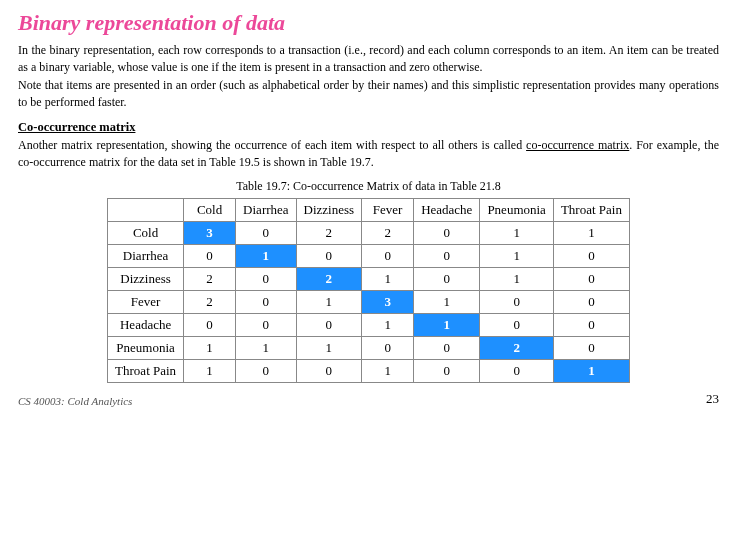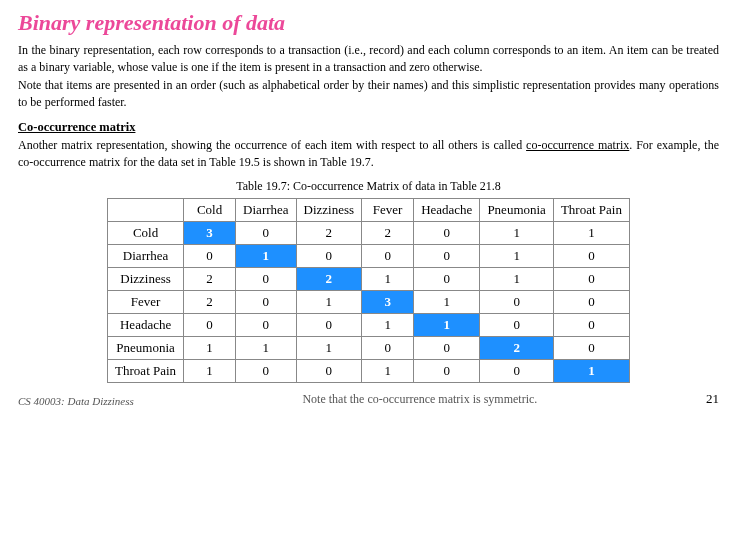--- a/index.html
+++ b/index.html
@@ -186,16 +186,15 @@
         <td>0</td>
         <td>1</td>
         <td>0</td>
         <td>0</td>
         <td class="highlight-blue">1</td>
       </tr>
     </tbody>
 </table>
 
 <div class="footer">
-  <span class="footer-left">CS 40003: Data Dizziness</span>
-  <span class="note-text">Note that the co-occurrence matrix is symmetric.</span>
-  <span class="footer-right">21</span>
+  <span class="footer-left">CS 40003: Cold Analytics</span>
+  <span class="footer-right">23</span>
 </div>
 
 </body></html>

